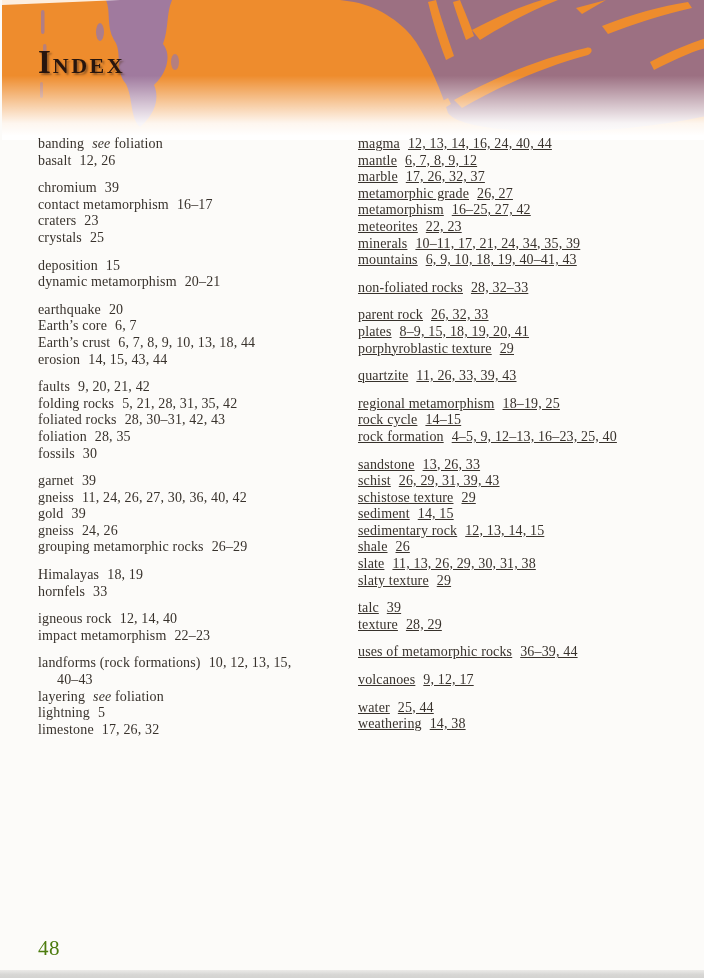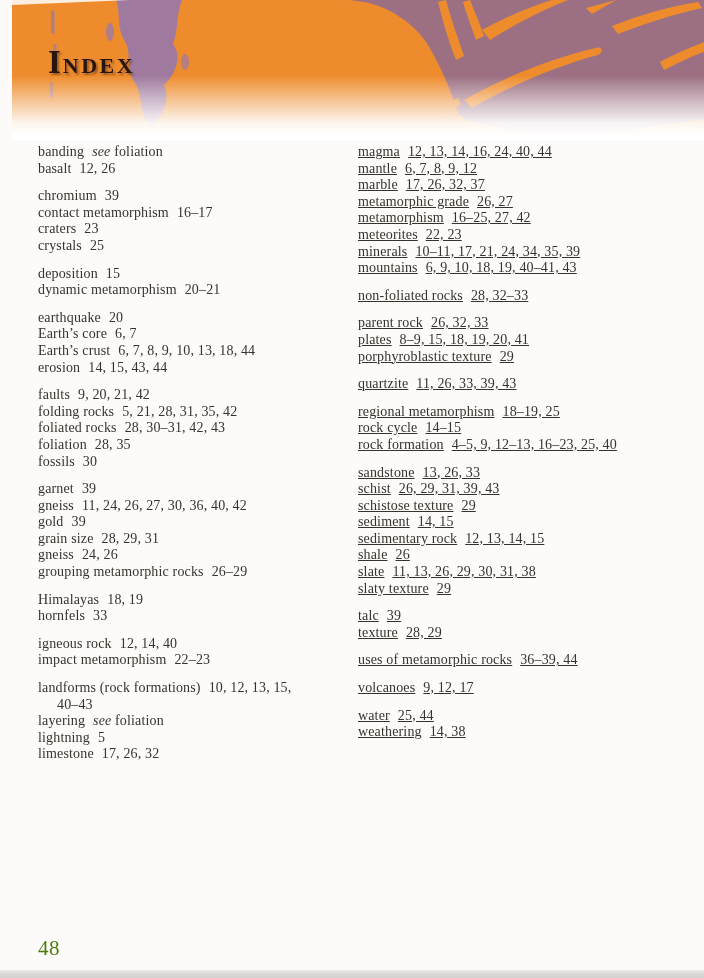--- a/index.html
+++ b/index.html
@@ -5,21 +5,21 @@
   html,body{margin:0;padding:0;background:#e9e9e9;}
   .page{
     position:relative;
     width:704px;height:978px;
     background:#fcfbf9;
     font-family:"Liberation Serif", serif;
     overflow:hidden;
     margin:0 auto;
   }
   
-  .header{position:absolute;top:0;left:12px;width:600px;height:140px;}
+  .header{position:absolute;top:0;left:2px;width:600px;height:140px;}
   .header svg{position:absolute;top:0;left:0;display:block;}
   .header-fade{
     position:absolute;top:0;left:0;width:704px;height:140px;
     background:linear-gradient(to bottom,
       rgba(255,255,255,0) 0%,
       rgba(255,255,255,0) 54%,
       rgba(255,255,255,.55) 74%,
       rgba(255,255,255,.92) 88%,
       #ffffff 97%);
     pointer-events:none;
@@ -33,21 +33,20 @@
     white-space:nowrap;
   }
   .title .initial{font-size:33px;line-height:33px;}
   .title .rest{font-size:22px;line-height:22px;letter-spacing:2.5px;}
   
   .col{
     position:absolute;top:136px;
     font-size:14px;line-height:16.6px;
     color:#38322c;
     letter-spacing:.15px;
-    margin-top:8px;
   }
   .col-left{left:38px;width:314px;}
   .col-right{left:358px;width:336px;text-decoration:underline;}
   .group{margin-bottom:11px;}
   .entry{padding-left:20px;text-indent:-20px;}
   .entry .pages{margin-left:8px;}
   .entry .see{font-style:italic;margin-left:8px;}
   .entry.cont{padding-left:19px;text-indent:0;}
   
   .pagenum{
@@ -121,21 +120,20 @@
         <div class="entry"><span>faults</span><span class="pages">9, 20, 21, 42</span></div>
         <div class="entry"><span>folding rocks</span><span class="pages">5, 21, 28, 31, 35, 42</span></div>
         <div class="entry"><span>foliated rocks</span><span class="pages">28, 30–31, 42, 43</span></div>
         <div class="entry"><span>foliation</span><span class="pages">28, 35</span></div>
         <div class="entry"><span>fossils</span><span class="pages">30</span></div>
       </div>
       <div class="group">
         <div class="entry"><span>garnet</span><span class="pages">39</span></div>
         <div class="entry"><span>gneiss</span><span class="pages">11, 24, 26, 27, 30, 36, 40, 42</span></div>
         <div class="entry"><span>gold</span><span class="pages">39</span></div>
-        <div class="entry"><span>grain size</span><span class="pages">28, 29, 31</span></div>
         <div class="entry"><span>gneiss</span><span class="pages">24, 26</span></div>
         <div class="entry"><span>grouping metamorphic rocks</span><span class="pages">26–29</span></div>
       </div>
       <div class="group">
         <div class="entry"><span>Himalayas</span><span class="pages">18, 19</span></div>
         <div class="entry"><span>hornfels</span><span class="pages">33</span></div>
       </div>
       <div class="group">
         <div class="entry"><span>igneous rock</span><span class="pages">12, 14, 40</span></div>
         <div class="entry"><span>impact metamorphism</span><span class="pages">22–23</span></div>

